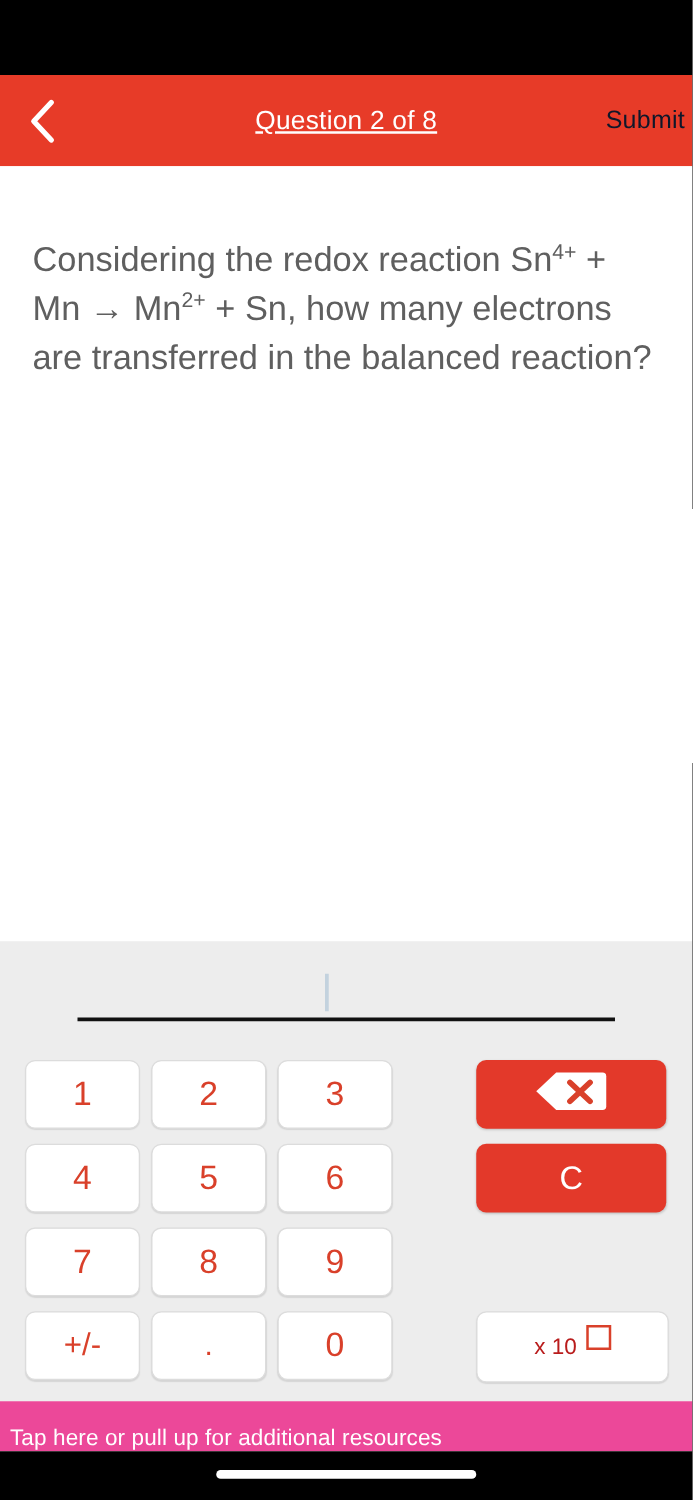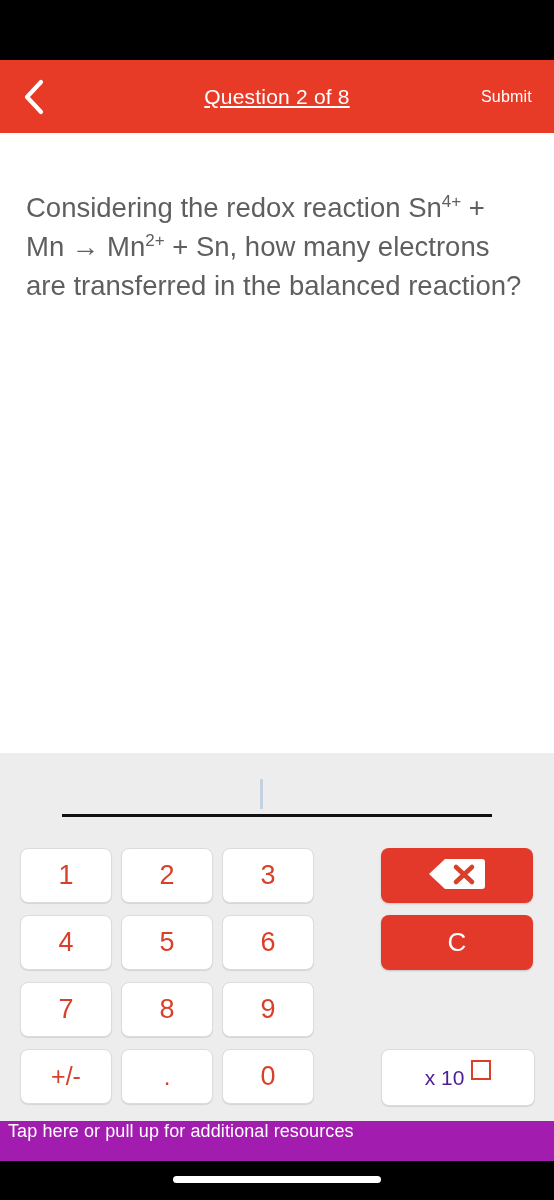--- a/index.html
+++ b/index.html
@@ -56,23 +56,23 @@
     left: 0;
     width: 554px;
     text-align: center;
     color: #ffffff;
     font-size: 21px;
     letter-spacing: 0.2px;
     text-decoration: underline;
   }
   .submit-btn {
     position: absolute;
-    right: 22px;
-    color: #ffffff;
-    font-size: 16px;
+    right: 6px;
+    color: #0f172a;
+    font-size: 20px;
     letter-spacing: 0.2px;
     cursor: pointer;
   }
 
   
   .content {
     position: absolute;
     left: 0; top: 133px;
     width: 554px;
     height: 620px;
@@ -173,44 +173,44 @@
   }
   .side-key.red {
     background: #E3392A;
     border: none;
     color: #ffffff;
   }
   .side-key.clear { font-size: 26px; margin-top: 12px; }
   .side-key.white {
     background: #ffffff;
     border: 1px solid #DCDCDC;
-    color: #4c1d95;
-    font-size: 21px;
+    color: #b91c1c;
+    font-size: 18px;
     margin-top: 79px;
     box-shadow: 0 1px 1px rgba(0,0,0,0.10);
   }
   .exp-box {
     display: inline-block;
     width: 16px;
     height: 16px;
     border: 2px solid #D9402A;
     margin-left: 7px;
     position: relative;
     top: -8px;
   }
 
   
   .footer-banner {
     position: absolute;
     left: 0; top: 1121px;
     width: 554px;
     height: 40px;
-    background: #a21caf;
-    display: flex;
-    align-items: flex-start;
+    background: #ec4899;
+    display: flex;
+    align-items: flex-end;
     cursor: pointer;
   }
   .footer-banner span {
     color: #ffffff;
     font-size: 18px;
     padding-left: 8px;
     letter-spacing: 0.1px;
   }
 
   

